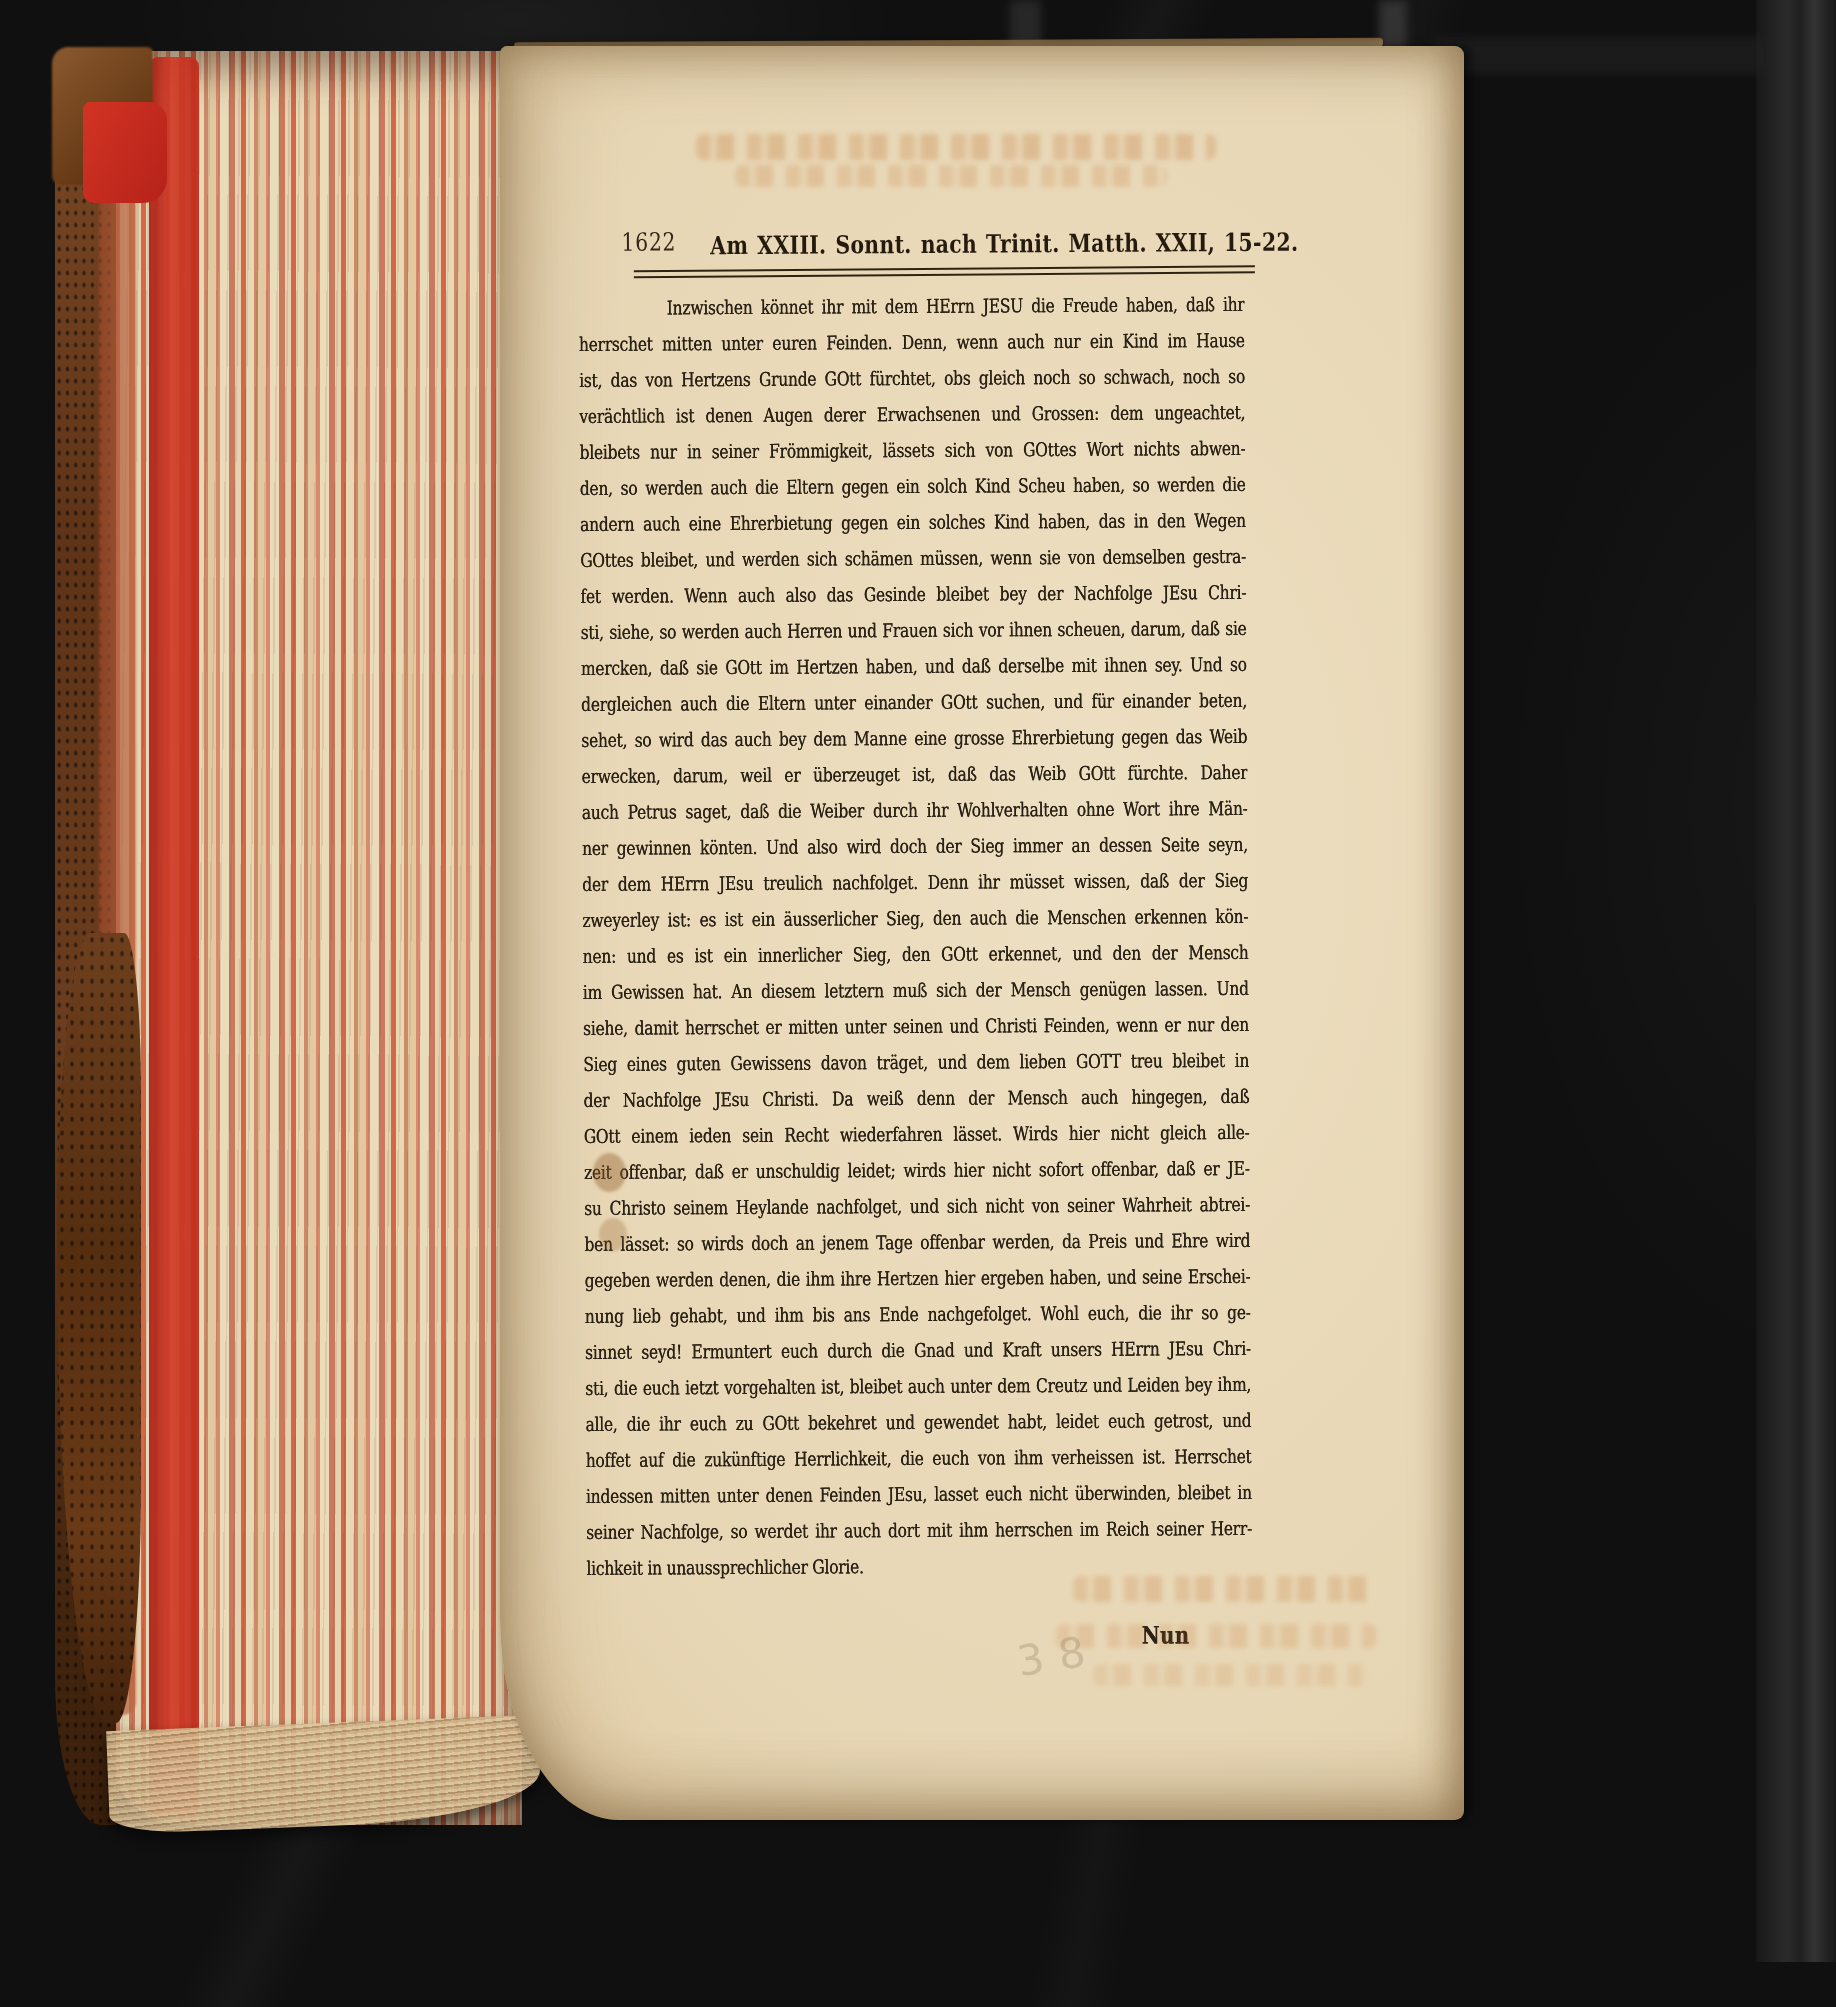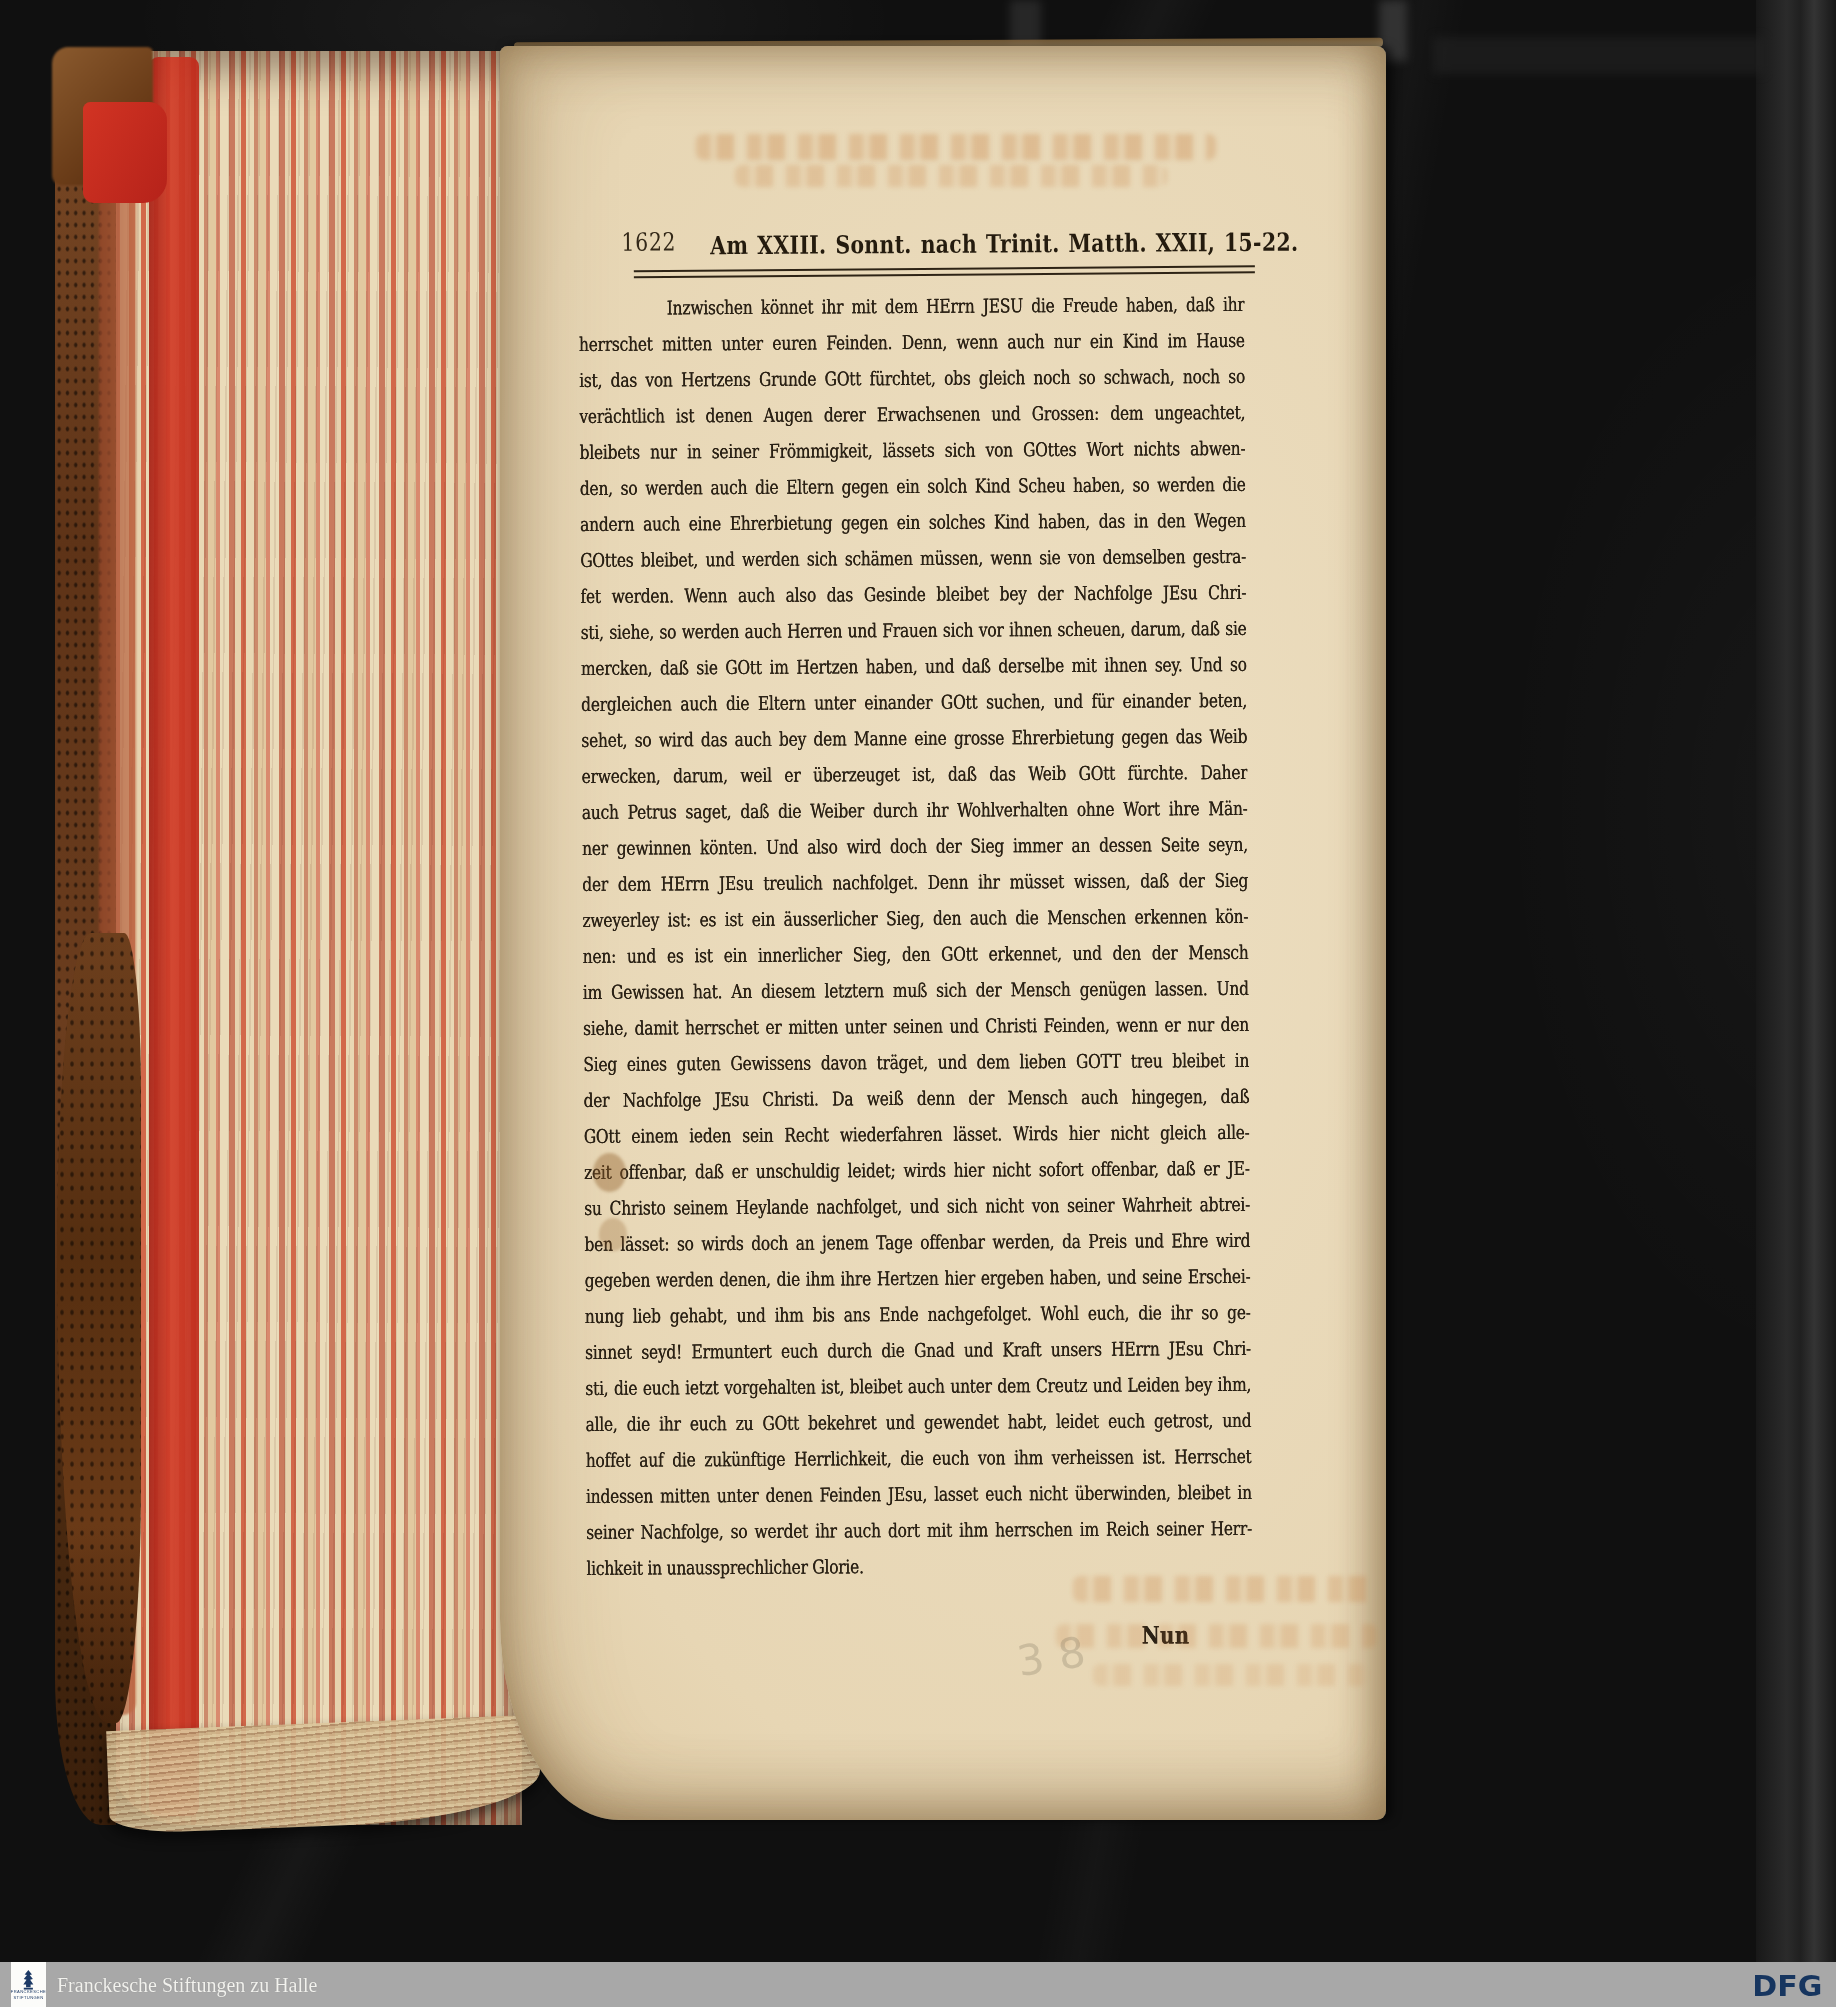--- a/index.html
+++ b/index.html
@@ -73,21 +73,21 @@
   }
   .leaf-bottom {
     position:absolute; left:108px; top:1723px; width:432px; height:103px;
     background:repeating-linear-gradient(176deg,#dcc79d 0 2.8px,#b1906a 2.8px 4.6px,#cdb288 4.6px 7.3px);
     border-radius:0 0 46% 18%; transform:rotate(-2.2deg); opacity:.9;
     box-shadow:0 7.3px 13px rgba(0,0,0,.6);
   }
 
   
   .page {
-    position:absolute; left:500px; top:46px; width:886px; height:1774px;
+    position:absolute; left:500px; top:46px; width:964px; height:1774px;
     background:
       radial-gradient(ellipse 120% 100% at 60% 45%, #eddfc2 0%, #e7d6b4 55%, #dcc69d 85%, #cdb185 100%),
       #e9d9ba;
     border-radius:7.3px 9.2px 9.2px 119px / 7.3px 9.2px 9.2px 202px;
     box-shadow:
       inset 39px 0 83px rgba(110,75,35,.20),
       inset -14.7px 0 31px rgba(95,65,25,.25),
       inset 0 20px 46px rgba(110,80,40,.22),
       inset 0 -27.5px 55px rgba(110,80,40,.30),
       5.5px 0 9.2px rgba(0,0,0,.55);
@@ -247,27 +247,15 @@
 
   <div class="bleed bleed-top1"></div>
   <div class="bleed bleed-top2"></div>
   <div class="bleed bleed-b1"></div>
   <div class="bleed bleed-b2"></div>
   <div class="bleed bleed-b3"></div>
   <div class="stain stain1"></div>
   <div class="stain stain2"></div>
   <div class="pencil">38</div>
 
-  <div class="footer">
-    <div class="f-tile">
-      <svg class="f-mark" viewBox="0 0 16 22" xmlns="http://www.w3.org/2000/svg">
-        <path d="M8 0 L12 5 L9.5 5.6 L13 10 L10 10.6 L13.5 16 L10.5 16 L10.5 19 L5.5 19 L5.5 16 L2.5 16 L6 10.6 L3 10 L6.5 5.6 L4 5 Z" fill="#1d3a66"></path>
-        <rect x="3" y="19.5" width="10" height="2" fill="#1d3a66"></rect>
-      </svg>
-      <div class="f-micro">FRANCKESCHE</div>
-      <div class="f-micro">STIFTUNGEN</div>
-    </div>
-    <div class="f-text">Franckesche Stiftungen zu Halle</div>
-    <div class="f-dfg">DFG</div>
-  </div>
 
 </div>
 
 
 </body></html>

